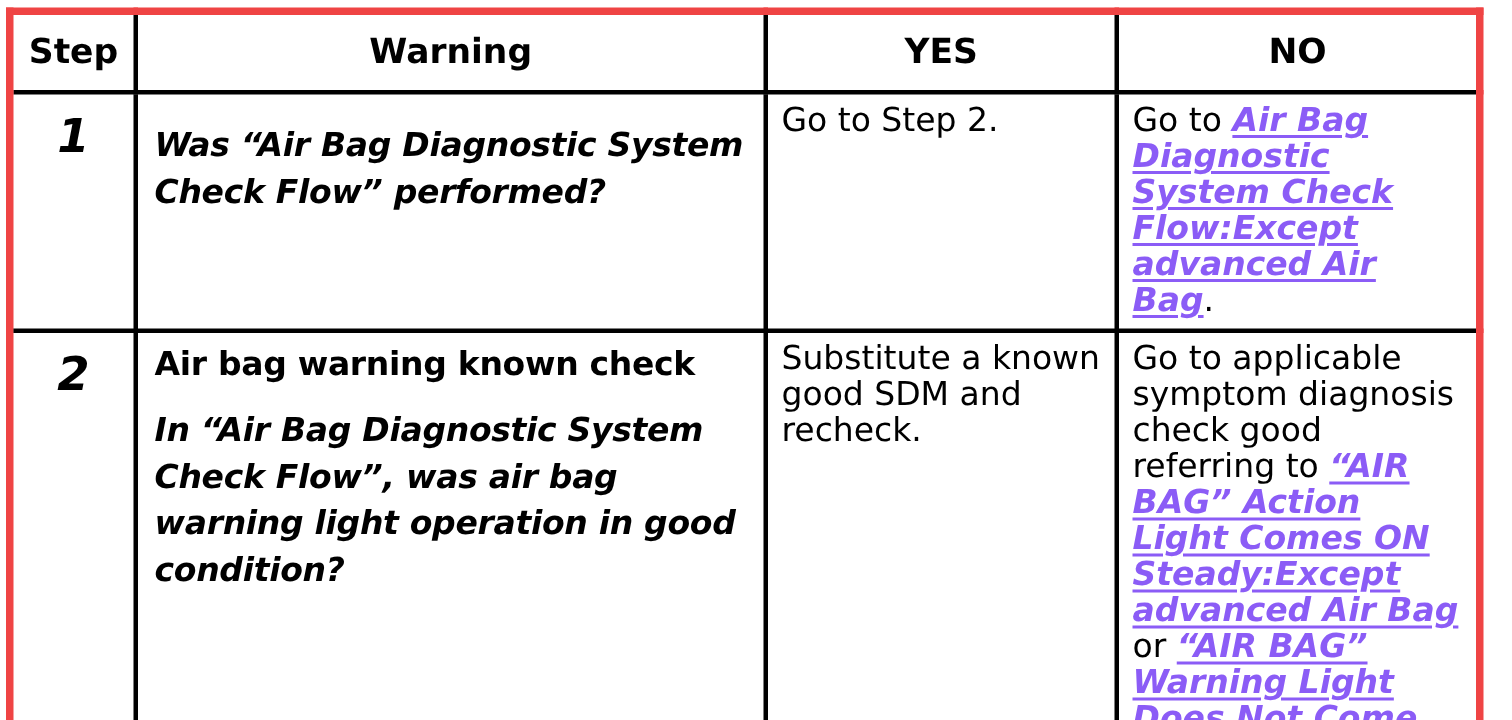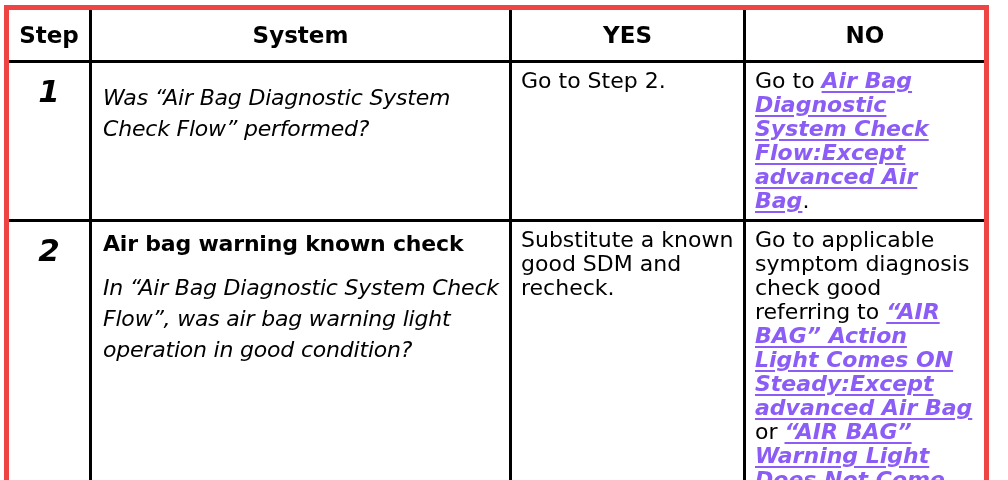--- a/index.html
+++ b/index.html
@@ -53,21 +53,21 @@
   }
   td.action-cell p { margin: 0; }
   td.action-cell p.seg-bold-italic { margin-top: 13px; }
   td.yn-cell {
     font-size: 22px;
     line-height: 24px;
     padding: 6px 8px 6px 9px;
   }
   .seg-regular { font-weight: normal; font-style: normal; }
   .seg-bold { font-weight: bold; font-style: normal; }
-  .seg-bold-italic { font-weight: normal; font-style: italic; }
+  .seg-bold-italic { font-weight: bold; font-style: italic; }
   .seg-link {
     font-weight: bold;
     font-style: italic;
     color: #8b5cf6;
     text-decoration: underline;
     text-decoration-thickness: 2px;
     text-underline-offset: 3px;
     cursor: pointer;
   }
 </style>
@@ -77,21 +77,21 @@
 <table class="diag">
   <colgroup>
     <col class="c-step">
     <col class="c-action">
     <col class="c-yes">
     <col class="c-no">
   </colgroup>
   <thead>
     <tr>
       <th>Step</th>
-      <th>System</th>
+      <th>Warning</th>
       <th>YES</th>
       <th>NO</th>
     </tr>
   </thead>
   <tbody>
       <tr class="row-1">
         <td class="step-cell">1</td>
         <td class="action-cell">
           <p class="seg-bold-italic">Was “Air Bag Diagnostic System Check Flow” performed?</p>
         </td>

